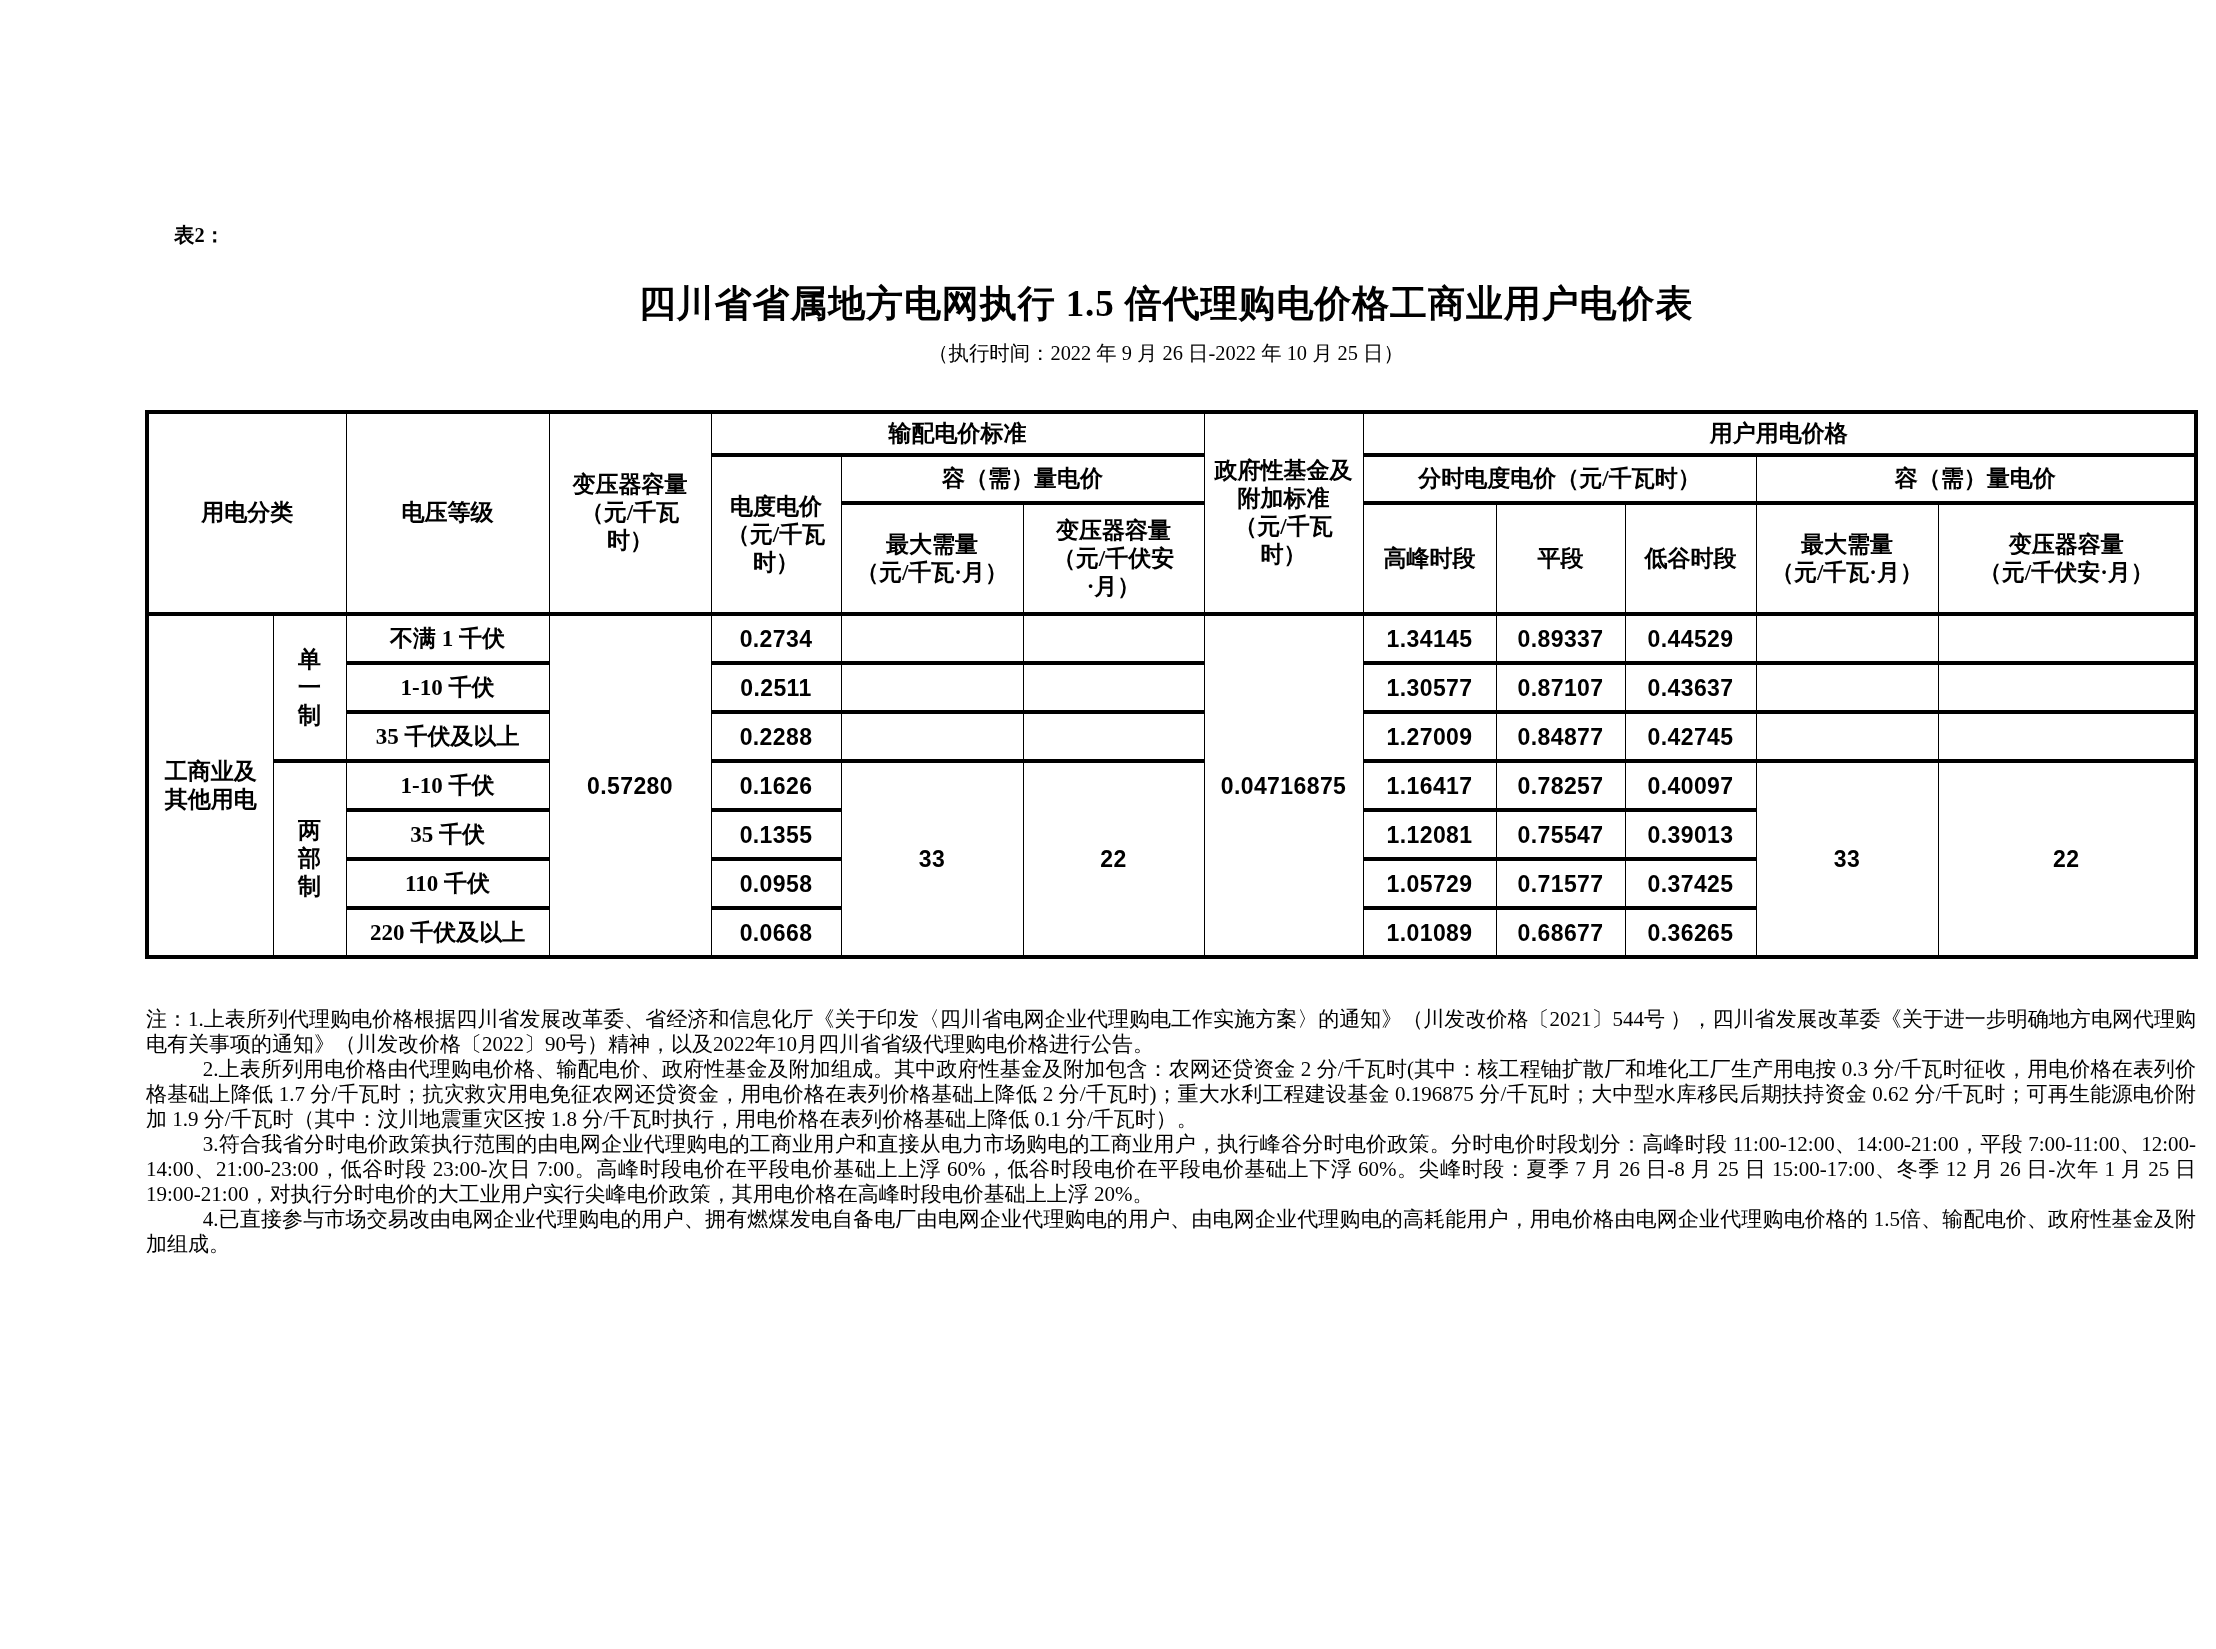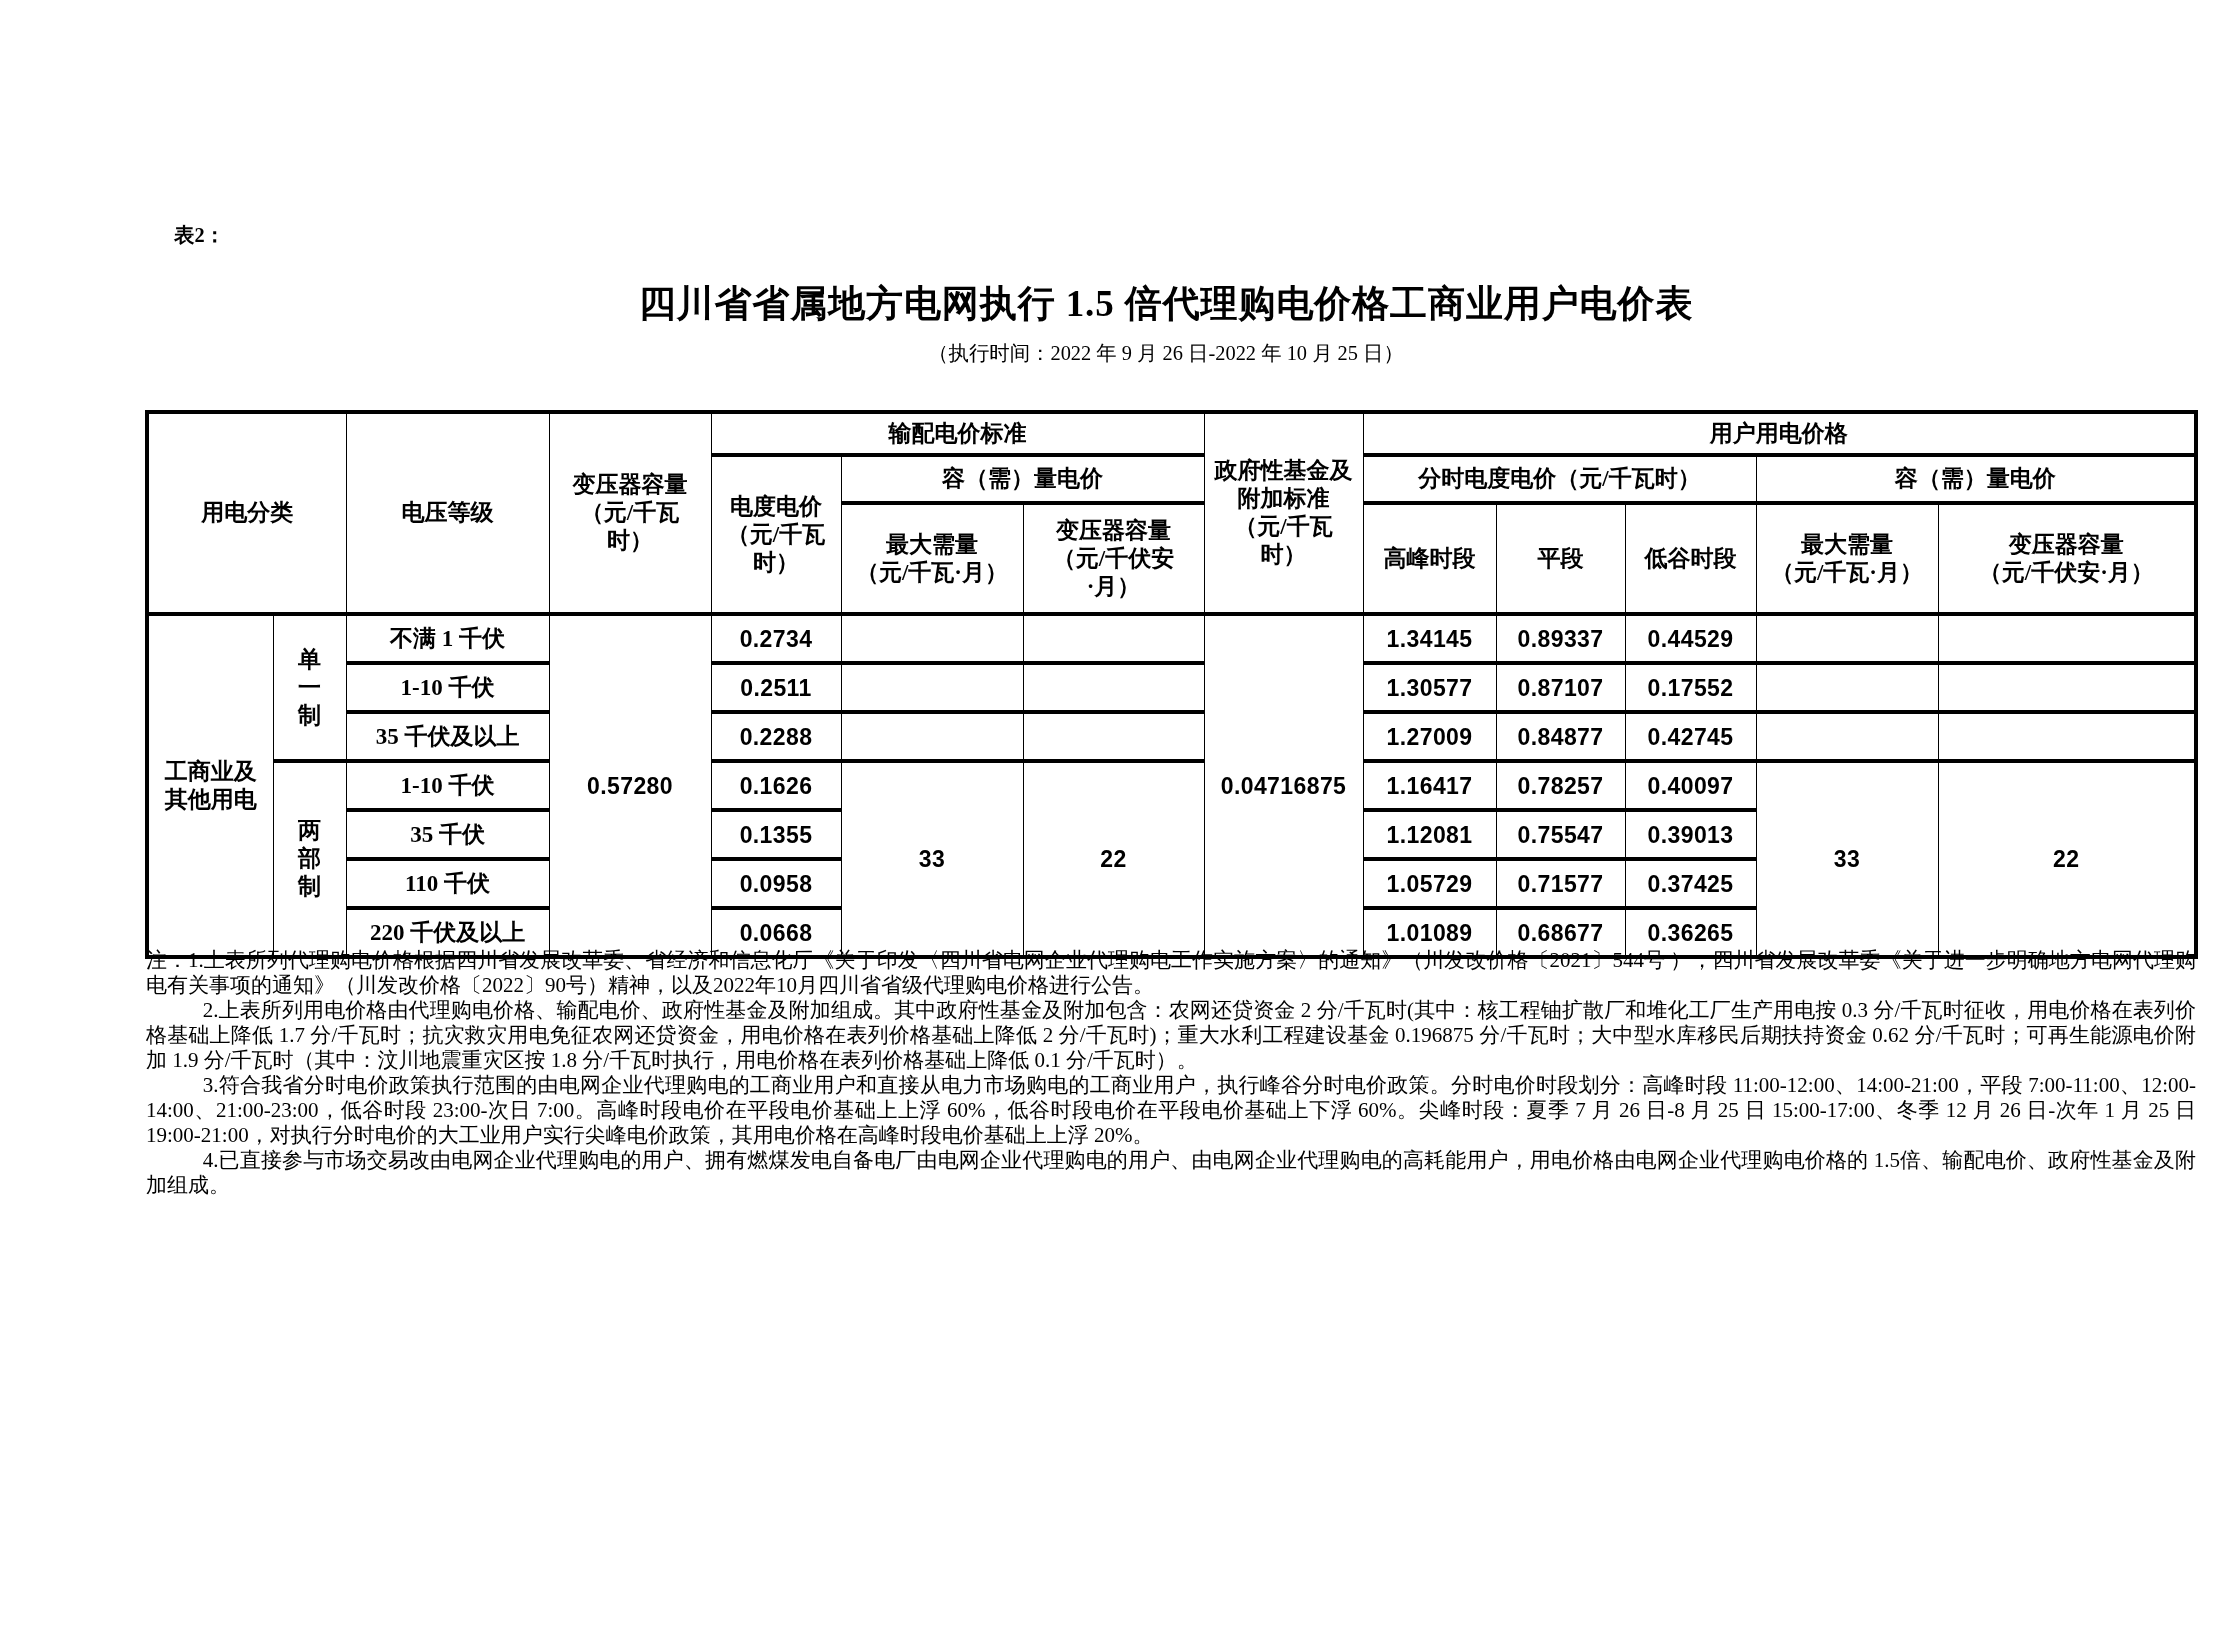--- a/index.html
+++ b/index.html
@@ -39,21 +39,21 @@
   tr.h2 { height: 48px; }
   tr.h3 { height: 111px; }
   tr.r  { height: 49px; }
   td.pre { white-space: pre-line; }
   td.vert { white-space: pre-line; line-height: 46px; }
   td.num {
     font-family: "Liberation Sans", sans-serif;
     font-size: 24px; letter-spacing: 0.4px;
   }
   .notes {
-    position: absolute; left: 146px; top: 948px; width: 2050px;
+    position: absolute; left: 146px; top: 1007px; width: 2050px;
     font-size: 21px; line-height: 25px; text-align: justify;
   }
   .notes p { margin: 0; }
   .notes p.indent { text-indent: 2.7em; }
 </style>
 </head>
 <body>
 
 <div class="sheet-label">表2：</div>
 <div class="page-title">四川省省属地方电网执行 1.5 倍代理购电价格工商业用户电价表</div>
@@ -130,21 +130,21 @@
     <td></td>
     <td></td>
   </tr>
   <tr class="r">
     <td>1-10 千伏</td>
     <td class="num">0.2511</td>
     <td></td>
     <td></td>
     <td class="num">1.30577</td>
     <td class="num">0.87107</td>
-    <td class="num">0.17552</td>
+    <td class="num">0.43637</td>
     <td></td>
     <td></td>
   </tr>
   <tr class="r">
     <td>35 千伏及以上</td>
     <td class="num">0.2288</td>
     <td></td>
     <td></td>
     <td class="num">1.27009</td>
     <td class="num">0.84877</td>

